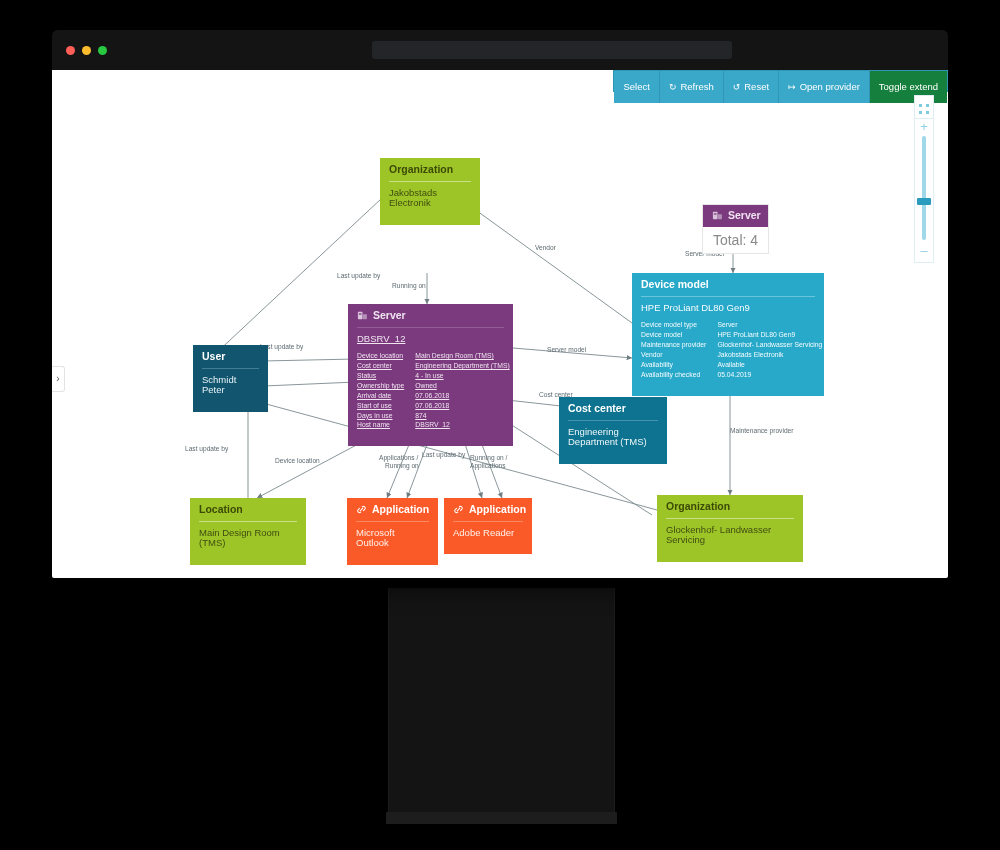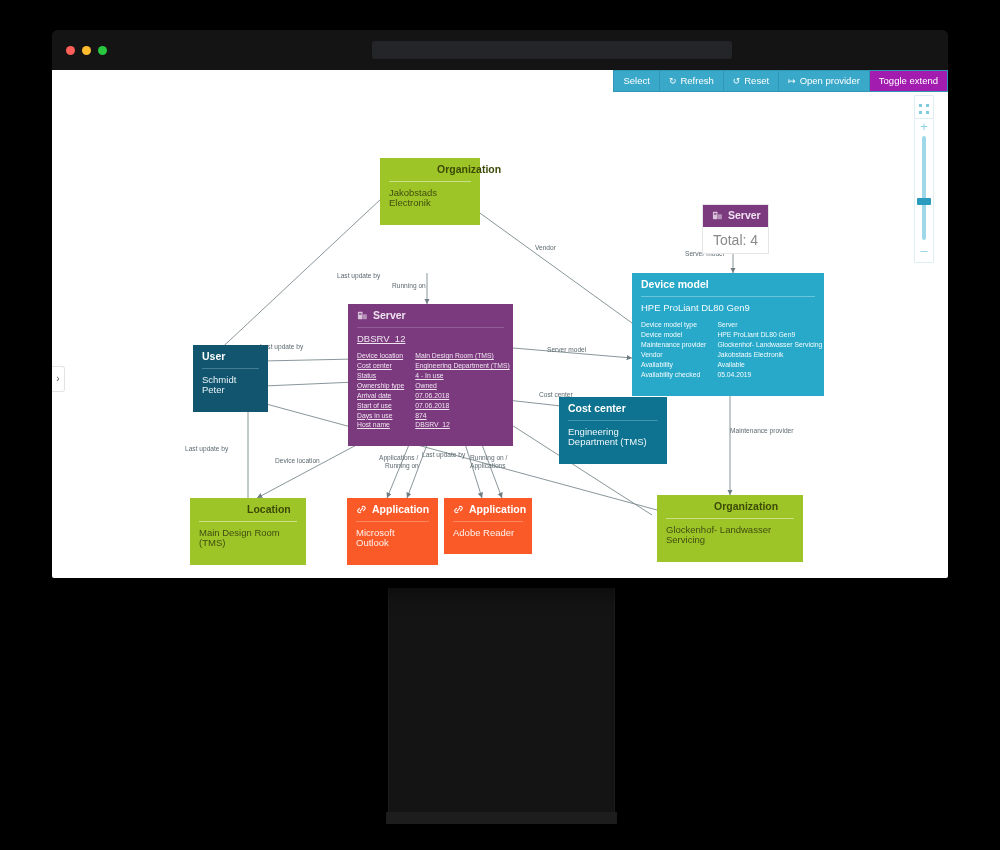--- a/index.html
+++ b/index.html
@@ -73,29 +73,29 @@
 
   
   .toolbar {
     position: absolute; right: 0px; top: 0px;
     height: 22px; display: flex; align-items: stretch;
     background: #3aa9c9;
     border: 1px solid #2f97b5;
   }
   .tb-btn {
     display: flex; align-items: center; gap: 4px;
-    padding: 4px 9px;
+    padding: 16px 9px;
     font-size: 9.5px; color: #ffffff;
     background: #3aa9c9;
     border-right: 1px solid #2f97b5;
     white-space: nowrap;
     line-height: 1;
   }
   .tb-btn:last-child { border-right: none; }
-  .tb-btn.muted { background: #a21caf; color: #ffffff; }
+  .tb-btn.muted { background: #15803d; color: #ffffff; }
   .tb-ico { font-size: 9px; display: inline-block; }
 
   
   .zoomctl {
     position: absolute; right: 14px; top: 25px;
     width: 20px;
     background: #ffffff;
     border: 1px solid #e0eef3;
     display: flex; flex-direction: column; align-items: center;
     padding: 4px 0 5px;
@@ -137,21 +137,21 @@
   }
   .node-div { height: 1px; margin: 0 9px; opacity: 0.45; }
   .node-body {
     padding: 6px 9px 16px;
     font-size: 9px; line-height: 1.15;
   }
   .node-title2 { font-size: 9.5px; }
 
   
   .c-green  { background: #9ec527; }
-  .c-green .node-head { color: #3c4a07; margin-left: 48px; }
+  .c-green .node-head { color: #3c4a07; }
   .c-green .node-div { background: #ffffff; }
   .c-green .node-body { color: #3f4c12; }
 
   .c-purple { background: #7b3a7e; }
   .c-purple .node-head { color: #efe3f0; }
   .c-purple .node-div { background: #b287b5; }
   .c-purple .node-body { color: #f0e4f1; text-decoration: underline; }
 
   .c-cyan   { background: #28a9c9; }
   .c-cyan .node-head { color: #ffffff; }

